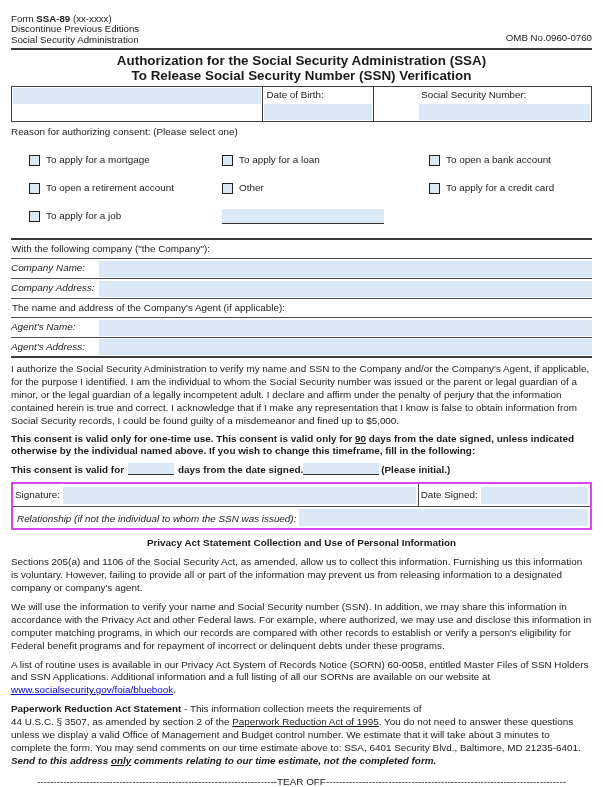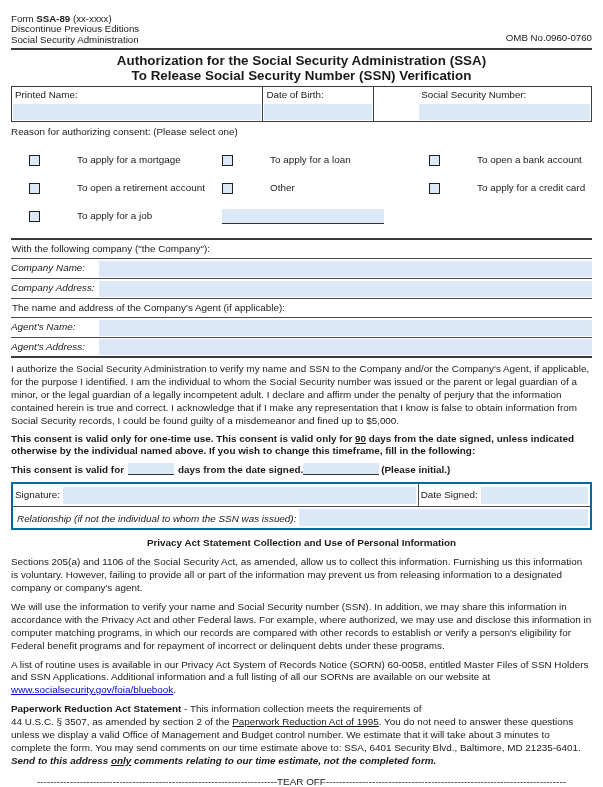--- a/index.html
+++ b/index.html
@@ -27,21 +27,21 @@
   .tcell { border-right:1.5px solid #3c3c3c; display:flex; flex-direction:column; }
   .tcell:last-child { border-right:none;margin-left:44px; }
   .tc1 { width:47.0%; } .tc2 { width:20.7%; } .tc3 { width:32.3%; }
   .tlabel { padding:2px 3px 1px 3px; font-size:9.8px; }
   .tfill { height:16px; background:#dbe8f6; margin:1px 1px 1px 1px; }
 
   
   .reason-h { margin-top:4px; }
   .cbgrid { display:grid; grid-template-columns:193px 207px 1fr;
             margin:7px 0 0 18px; grid-auto-rows:28px; align-items:center; }
-  .cbitem { display:flex; align-items:center;gap:31px; }
+  .cbitem { display:flex; align-items:center; }
   .cbox { width:11px; height:11px; border:1px solid #1f1f1f; background:#dbe8f6;
           display:inline-block; margin-right:6px; flex:0 0 auto; }
   .other-input { width:162px; height:15px; background:#dbe8f6;
                  border-bottom:1.5px solid #333; align-self:center; }
 
   
   .rule2 { border-top:2px solid #3b3b3b; }
   .rule1 { border-top:1.5px solid #4a4a4a; }
 
   
@@ -54,21 +54,21 @@
   
   .para { margin-top:5px; }
   .u { text-decoration:underline; }
   .bi { font-weight:bold; font-style:italic; }
   .blank { display:inline-block; background:#dbe8f6; border-bottom:1.5px solid #333;
            height:12px; vertical-align:-2px; }
   .blank-days { width:46px; margin:0 4px; }
   .blank-init { width:76px; margin:0 2px 0 0; }
 
   
-  .sigtable { border:2px solid #0369a1; margin-top:5px; }
+  .sigtable { border:2px solid #d946ef; margin-top:5px; }
   .sigrow1 { display:flex; border-bottom:1.5px solid #4a4a4a; height:23px; }
   .sigcell { display:flex; align-items:center; padding:2px 2px; }
   .sc1 { width:70.3%; border-right:1.5px solid #4a4a4a; }
   .sc2 { width:29.7%; }
   .sigrow2 { display:flex; align-items:flex-end; height:21px; padding:2px 2px 2px 4px;font-style:italic; }
   .sigcell .lbl, .sigrow2 .lbl { white-space:nowrap; padding-right:3px; }
   .sigcell .fill, .sigrow2 .fill { flex:1; height:17px; background:#dbe8f6; }
 
   
   .priv-h { text-align:center; font-weight:bold; margin-top:7px; }
@@ -92,21 +92,20 @@
     <div class="hdr-omb">OMB No.0960-0760</div>
   </div>
 
   <div class="title">
     <div>Authorization for the Social Security Administration (SSA)</div>
     <div>To Release Social Security Number (SSN) Verification</div>
   </div>
 
   <div class="ttable">
     <div class="tcell tc1">
-      <div class="tlabel">Printed Name:</div>
       <div class="tfill"></div>
     </div>
     <div class="tcell tc2">
       <div class="tlabel">Date of Birth:</div>
       <div class="tfill"></div>
     </div>
     <div class="tcell tc3">
       <div class="tlabel">Social Security Number:</div>
       <div class="tfill"></div>
     </div>

